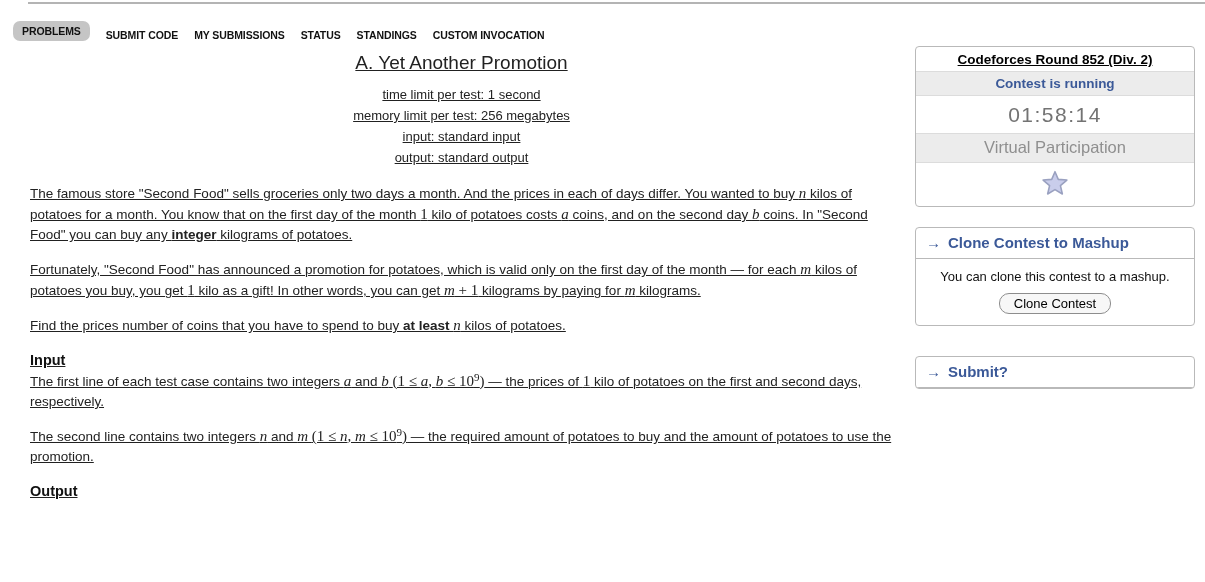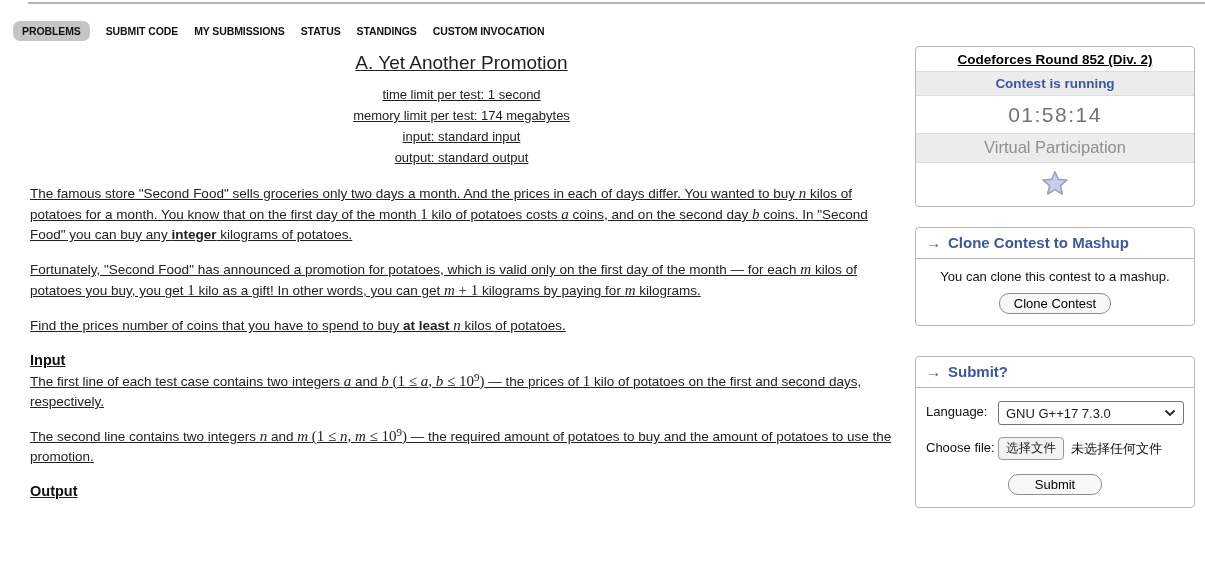--- a/index.html
+++ b/index.html
@@ -1,21 +1,21 @@
 <!DOCTYPE html>
 <html style="--caption-blue: #3b5998; --timer-gray: #737373; --mode-gray: #8f8f8f; --row-gray: #ececec; --border-gray: #b9b9b9; --pill-gray: #c5c5c5; --line-gray: #b4b4b4; --star-fill: #c9cdeb; --star-stroke: #9aa1c0;"><head>
 <meta charset="utf-8">
 <style>
   * { margin:0; padding:0; box-sizing:border-box; }
   html,body { width:1205px; height:582px; background:#fff; overflow:hidden;
               font-family:"Liberation Sans", sans-serif; color:#212121; }
   .top-hairline { position:absolute; left:28px; top:2px; right:0; height:2px; background:var(--line-gray); }
 
   
-  .tabbar { position:absolute; left:13px; top:21px; display:flex; align-items:center; gap:16px; }
+  .tabbar { position:absolute; left:13px; top:21px; display:flex; align-items:flex-end; gap:16px; }
   .tab { font-size:10.5px; font-weight:bold; letter-spacing:-0.1px; color:#111;
          text-transform:uppercase; cursor:pointer; white-space:nowrap; }
   .tab.active { background:var(--pill-gray); border-radius:7px; padding:4px 9px; }
 
   
   .main { position:absolute; left:30px; top:52px; width:863px;text-decoration:underline; }
   .p-title { text-align:center; font-size:19px; color:#222; margin-bottom:10px; }
   .p-meta { text-align:center; font-size:13px; line-height:21px; color:#222; }
   .statement { margin-top:15px; }
   .para { font-size:13.5px; line-height:20px; margin-bottom:14px; color:#222; }
@@ -75,21 +75,21 @@
   <div class="tab">My Submissions</div>
   <div class="tab">Status</div>
   <div class="tab">Standings</div>
   <div class="tab">Custom Invocation</div>
 </div>
 
 <div class="main">
   <div class="p-title">A. Yet Another Promotion</div>
   <div class="p-meta">
     <div>time limit per test: 1 second</div>
-    <div>memory limit per test: 174 megabytes</div>
+    <div>memory limit per test: 256 megabytes</div>
     <div>input: standard input</div>
     <div>output: standard output</div>
   </div>
   <div class="statement">
     <div class="para"><span class="sg-t">The famous store "Second Food" sells groceries only two days a month. And the prices in each of days differ. You wanted to buy </span><span class="sg-mi">n</span><span class="sg-t"> kilos of potatoes for a month. You know that on the first day of the month </span><span class="sg-mn">1</span><span class="sg-t"> kilo of potatoes costs </span><span class="sg-mi">a</span><span class="sg-t"> coins, and on the second day </span><span class="sg-mi">b</span><span class="sg-t"> coins. In "Second Food" you can buy any </span><span class="sg-b">integer</span><span class="sg-t"> kilograms of potatoes.</span></div>
     <div class="para"><span class="sg-t">Fortunately, "Second Food" has announced a promotion for potatoes, which is valid only on the first day of the month — for each </span><span class="sg-mi">m</span><span class="sg-t"> kilos of potatoes you buy, you get </span><span class="sg-mn">1</span><span class="sg-t"> kilo as a gift! In other words, you can get </span><span class="sg-mi">m</span><span class="sg-mn"> + 1</span><span class="sg-t"> kilograms by paying for </span><span class="sg-mi">m</span><span class="sg-t"> kilograms.</span></div>
     <div class="para"><span class="sg-t">Find the prices number of coins that you have to spend to buy </span><span class="sg-b">at least </span><span class="sg-mi">n</span><span class="sg-t"> kilos of potatoes.</span></div>
 
     <div class="sec-head">Input</div>
     <div class="para"><span class="sg-t">The first line of each test case contains two integers </span><span class="sg-mi">a</span><span class="sg-t"> and </span><span class="sg-mi">b</span><span class="sg-t"> </span><span class="sg-mn">(1 ≤ </span><span class="sg-mi">a</span><span class="sg-mn">, </span><span class="sg-mi">b</span><span class="sg-mn"> ≤ 10</span><span class="sg-sup">9</span><span class="sg-mn">)</span><span class="sg-t"> — the prices of </span><span class="sg-mn">1</span><span class="sg-t"> kilo of potatoes on the first and second days, respectively.</span></div>
@@ -130,36 +130,15 @@
       <div class="clone-text">You can clone this contest to a mashup.</div>
       <button class="btn">Clone Contest</button>
     </div>
   </div>
 
   <div class="box submitbox">
     <div class="cap">
       <span class="arrow">→</span>
       <span>Submit?</span>
     </div>
-    <div class="form">
-      <div class="frow">
-        <div class="flabel">Language:</div>
-        <div class="select">
-          <span>GNU G++17 7.3.0</span>
-          <svg width="12" height="8" viewBox="0 0 12 8">
-            <polyline points="1.5,1.5 6,6 10.5,1.5" fill="none" stroke="#222" stroke-width="1.8"></polyline>
-          </svg>
-        </div>
-      </div>
-      <div class="frow">
-        <div class="flabel">Choose file:</div>
-        <div class="filewrap">
-          <span class="filebtn">选择文件</span>
-          <span class="filestatus">未选择任何文件</span>
-        </div>
-      </div>
-      <div class="frow submit-row">
-        <button class="btn">Submit</button>
-      </div>
-    </div>
   </div>
 
 </div>
 
 </body></html>

